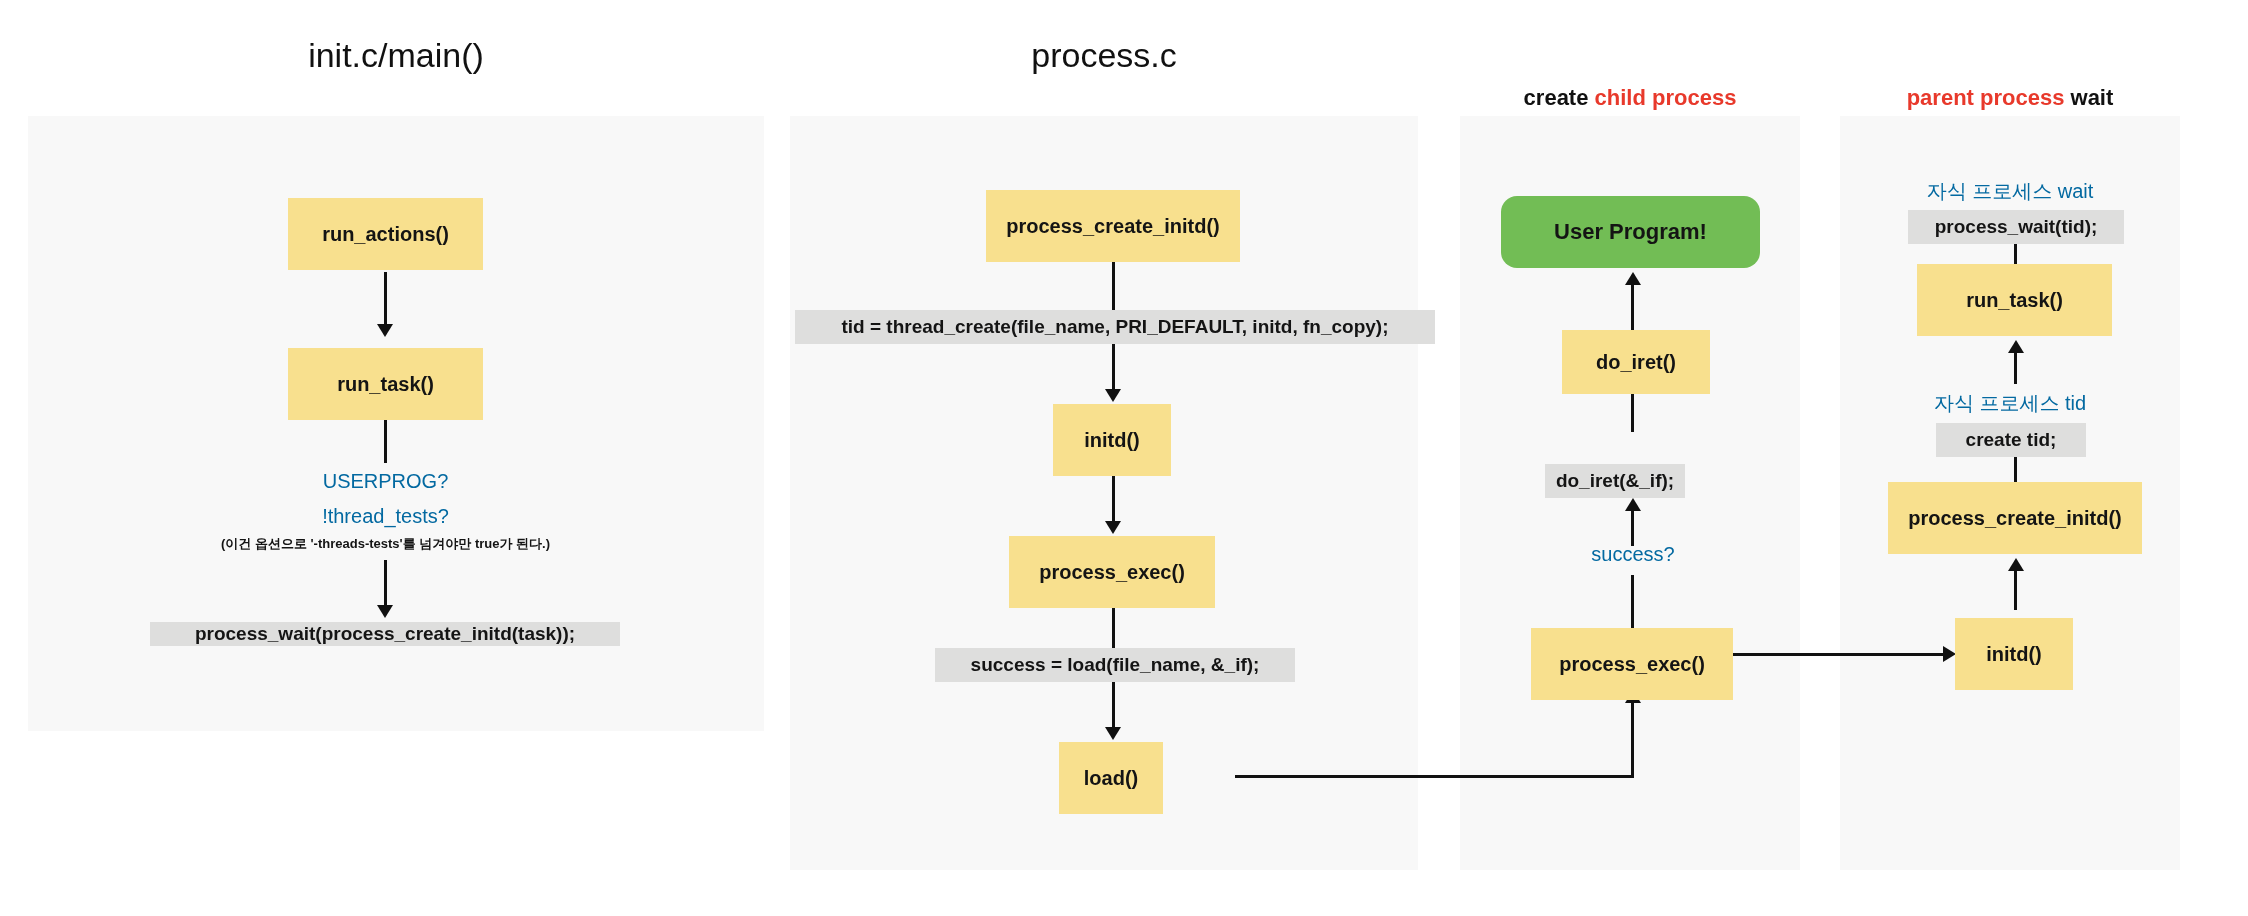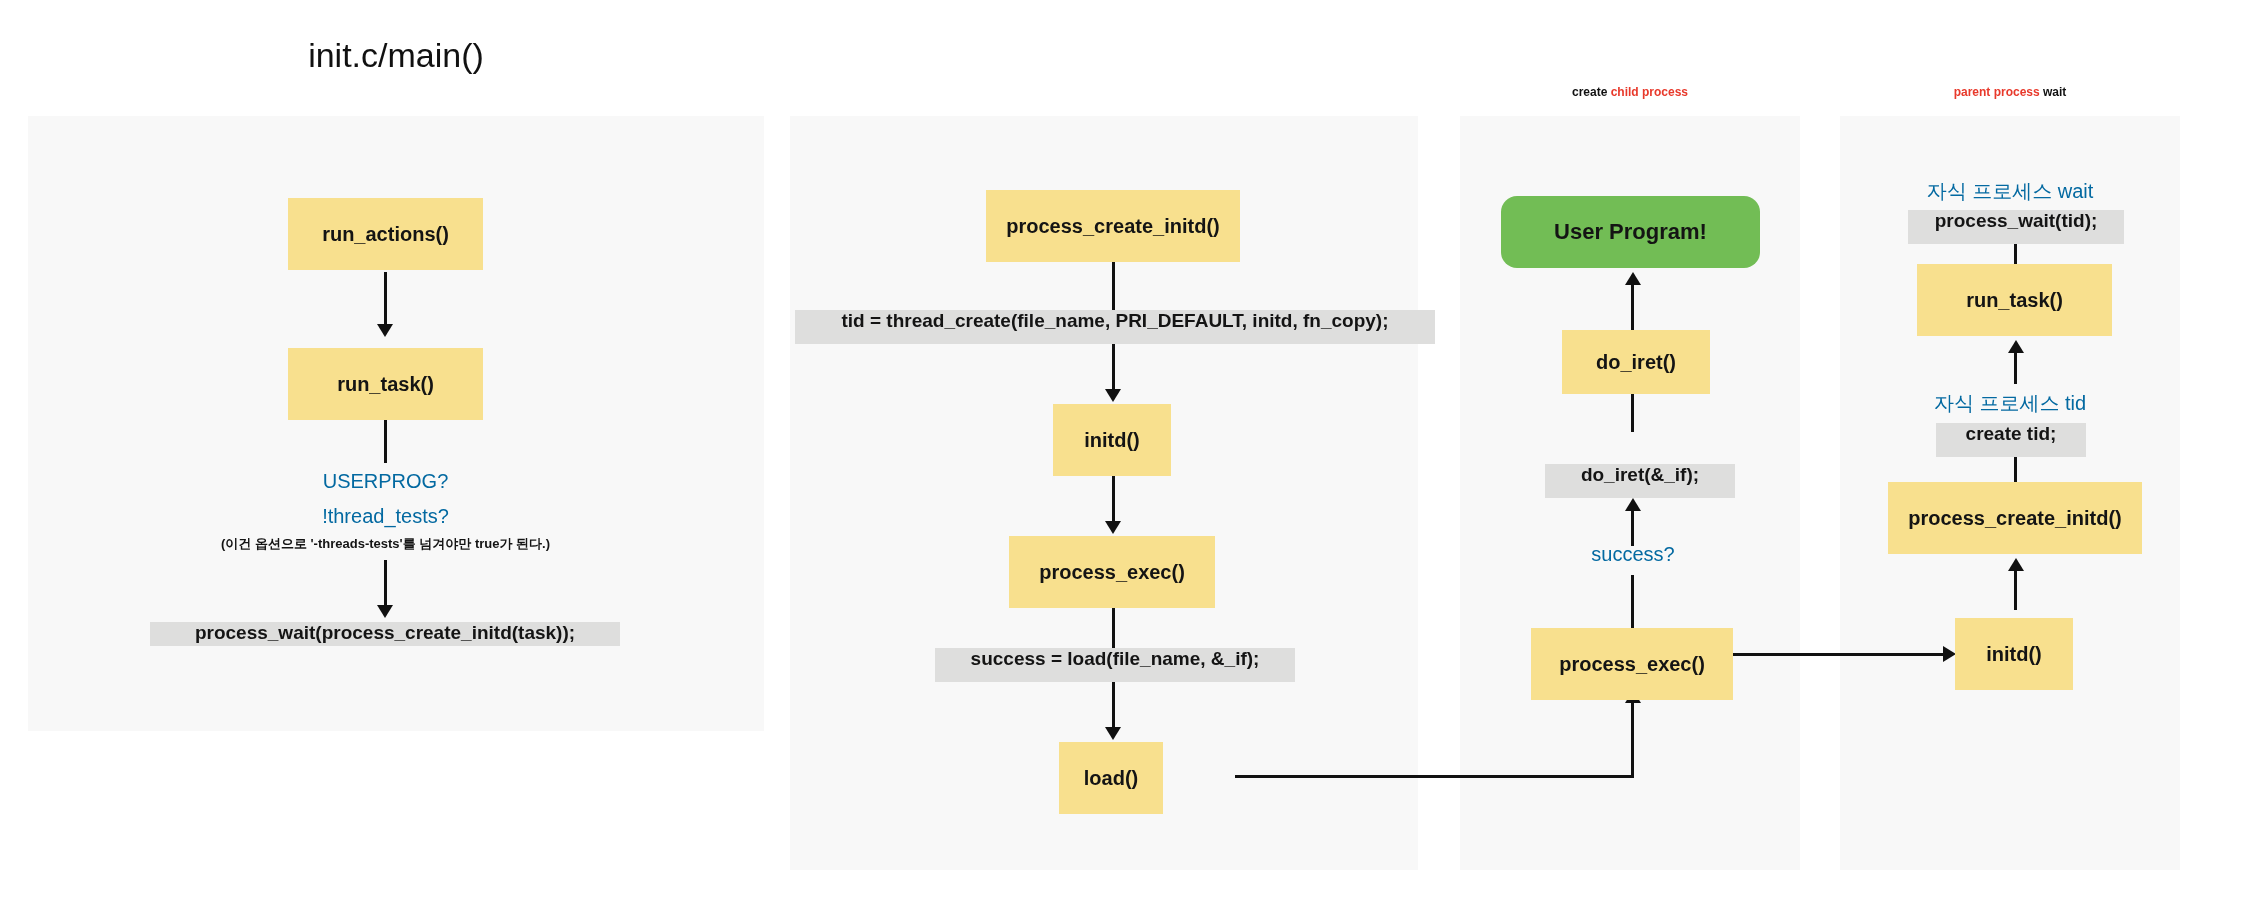--- a/index.html
+++ b/index.html
@@ -12,36 +12,36 @@
   }
   .stage{position:absolute;left:0;top:0;width:2248px;height:916px;}
   .panel{position:absolute;background:#f8f8f8;}
   .col-title{
     position:absolute;
     text-align:center;
     color:#111111;
     white-space:nowrap;
   }
   .title-lg{font-size:34px;font-weight:400;}
-  .title-sm{font-size:12px;font-weight:700;}
+  .title-sm{font-size:22px;font-weight:700;}
   .title-sm .red{color:#e8392b;}
   .box{
     position:absolute;
     background:#f8e08e;
     display:flex;align-items:center;justify-content:center;
     font-size:20px;font-weight:700;color:#141414;
     white-space:nowrap;
   }
   .box.green{
     background:#72bd55;border-radius:16px;font-size:22px;
   }
   .code{
     position:absolute;
     background:#dededd;
-    display:flex;align-items:flex-start;justify-content:center;
+    display:flex;align-items:center;justify-content:center;
     font-size:19px;font-weight:700;color:#141414;
     white-space:nowrap;
     padding:0 12px;
     box-sizing:border-box;
   }
   .plain{
     position:absolute;
     text-align:center;
     font-size:20px;font-weight:400;color:#0369a1;
     white-space:nowrap;
@@ -78,20 +78,23 @@
 
   <div class="panel" style="left:28px;top:116px;width:736px;height:615px;"></div>
   <div class="panel" style="left:790px;top:116px;width:628px;height:754px;"></div>
   <div class="panel" style="left:1460px;top:116px;width:340px;height:754px;"></div>
   <div class="panel" style="left:1840px;top:116px;width:340px;height:754px;"></div>
 
   <div class="col-title title-lg" style="left:28px;top:36px;width:736px;">
     <span>init.c/main()</span>
   </div>
 
+  <div class="col-title title-lg" style="left:790px;top:36px;width:628px;">
+    <span>process.c</span>
+  </div>
 
   <div class="col-title title-sm" style="left:1460px;top:85px;width:340px;">
     <span>create </span><span class="red">child process</span>
   </div>
 
   <div class="col-title title-sm" style="left:1840px;top:85px;width:340px;">
     <span class="red">parent process</span><span> wait</span>
   </div>
 
   <div class="box" style="left:288px;top:198px;width:195px;height:72px;">
@@ -173,21 +176,21 @@
 
   <div class="vline" style="left:1631px;top:282px;height:48px;"></div>
   <div class="arrowhead ah-up" style="left:1625px;top:272px;"></div>
 
   <div class="box" style="left:1562px;top:330px;width:148px;height:64px;">
     <span>do_iret()</span>
   </div>
 
   <div class="vline" style="left:1631px;top:394px;height:38px;"></div>
 
-  <div class="code" style="left:1545px;top:464px;width:190px;height:34px;">
+  <div class="code" style="left:1545px;top:464px;width:140px;height:34px;">
     <span>do_iret(&amp;_if);</span>
   </div>
 
   <div class="vline" style="left:1631px;top:508px;height:38px;"></div>
   <div class="arrowhead ah-up" style="left:1625px;top:498px;"></div>
 
   <div class="plain" style="left:1545px;top:543px;width:176px;">
     <span>success?</span>
   </div>
 

